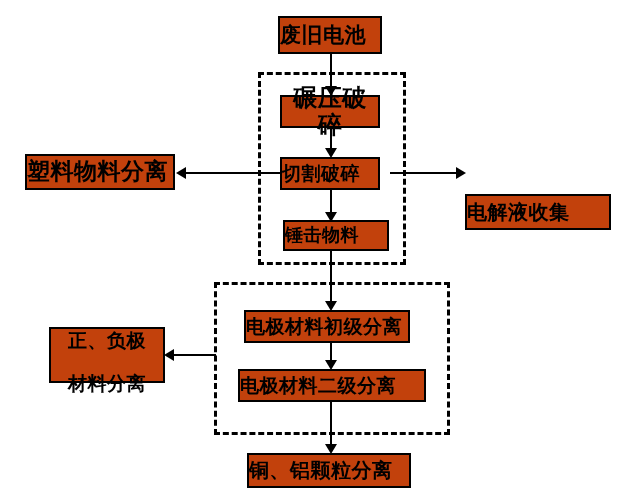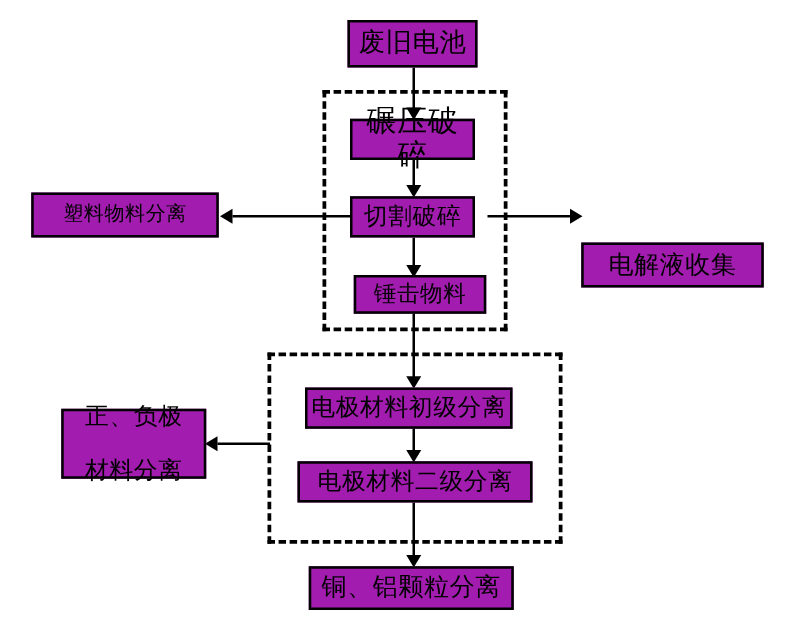--- a/index.html
+++ b/index.html
@@ -15,27 +15,27 @@
     width: 640px;
     height: 501px;
     background: #ffffff;
     overflow: hidden;
   }
   
   .node {
     position: absolute;
     box-sizing: border-box;
     border: 2px solid #000000;
-    background: #a21caf;
+    background: #c2410c;
     display: flex;
     align-items: center;
-    justify-content: center;
+    justify-content: flex-start;
     text-align: center;
     color: #000000;
-    font-weight: 400;
+    font-weight: 700;
     line-height: 1.12;
     letter-spacing: 0.5px;
     z-index: 3;
   }
   .node .txt { display: block; }
   .node .txt.two-line { line-height: 1.25; }
 
   
   .group {
     position: absolute;
@@ -121,21 +121,21 @@
   </div>
 
   <div class="node" style="left:280px; top:157px; width:100px; height:33px; font-size:19px;">
     <span class="txt">切割破碎</span>
   </div>
 
   <div class="node" style="left:283px; top:220px; width:106px; height:31px; font-size:18px;">
     <span class="txt">锤击物料</span>
   </div>
 
-  <div class="node" style="left:25px; top:154px; width:150px; height:36px; font-size:16px;">
+  <div class="node" style="left:25px; top:154px; width:150px; height:36px; font-size:23px;">
     <span class="txt">塑料物料分离</span>
   </div>
 
   <div class="node" style="left:465px; top:154px; width:146px; height:36px; font-size:20px;margin-top:40px;">
     <span class="txt">电解液收集</span>
   </div>
 
   <div class="node" style="left:244px; top:310px; width:166px; height:33px; font-size:19px;">
     <span class="txt">电极材料初级分离</span>
   </div>

